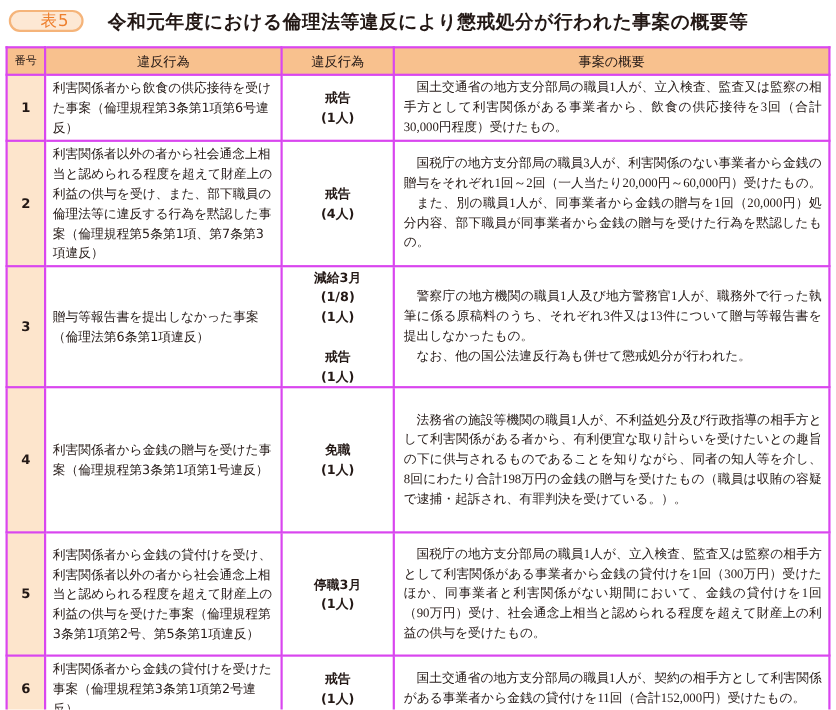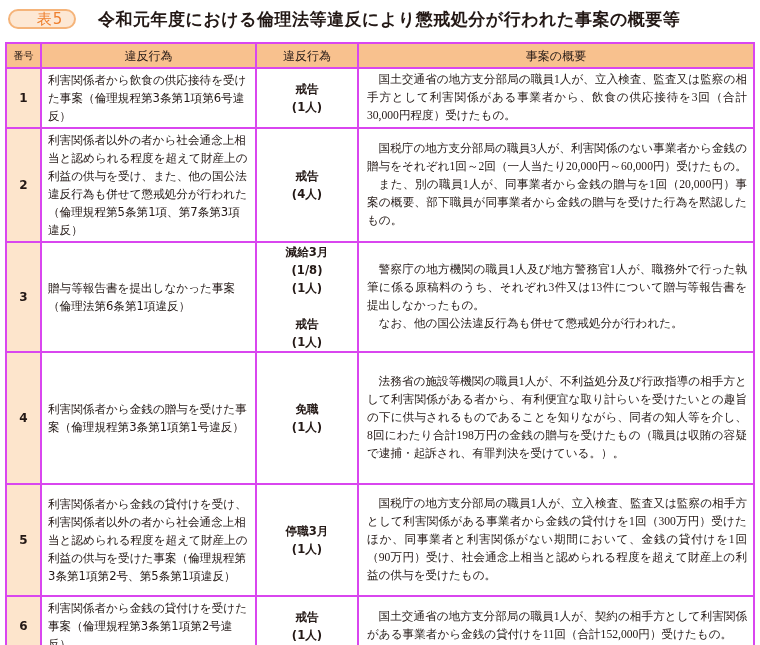--- a/index.html
+++ b/index.html
@@ -55,28 +55,28 @@
         <span class="disp-line">戒告</span>
         <span class="disp-line">(1人)</span>
       </td>
       <td class="sum">
         <p class="p">国土交通省の地方支分部局の職員1人が、立入検査、監査又は監察の相手方として利害関係がある事業者から、飲食の供応接待を3回（合計30,000円程度）受けたもの。</p>
       </td>
     </tr>
 
     <tr style="height:109px">
       <td class="no">2</td>
-      <td class="act">利害関係者以外の者から社会通念上相当と認められる程度を超えて財産上の利益の供与を受け、また、他の国公法違反行為も併せて懲戒処分が行われた（倫理規程第5条第1項、第7条第3項違反）</td>
+      <td class="act">利害関係者以外の者から社会通念上相当と認められる程度を超えて財産上の利益の供与を受け、また、部下職員の倫理法等に違反する行為を黙認した事案（倫理規程第5条第1項、第7条第3項違反）</td>
       <td class="disp">
         <span class="disp-line">戒告</span>
         <span class="disp-line">(4人)</span>
       </td>
       <td class="sum">
         <p class="p">国税庁の地方支分部局の職員3人が、利害関係のない事業者から金銭の贈与をそれぞれ1回～2回（一人当たり20,000円～60,000円）受けたもの。</p>
-        <p class="p">また、別の職員1人が、同事業者から金銭の贈与を1回（20,000円）事案の概要、部下職員が同事業者から金銭の贈与を受けた行為を黙認したもの。</p>
+        <p class="p">また、別の職員1人が、同事業者から金銭の贈与を1回（20,000円）処分内容、部下職員が同事業者から金銭の贈与を受けた行為を黙認したもの。</p>
       </td>
     </tr>
 
     <tr style="height:109px">
       <td class="no">3</td>
       <td class="act">贈与等報告書を提出しなかった事案（倫理法第6条第1項違反）</td>
       <td class="disp">
         <span class="disp-line">減給3月</span>
         <span class="disp-line">(1/8)</span>
         <span class="disp-line">(1人)</span>

